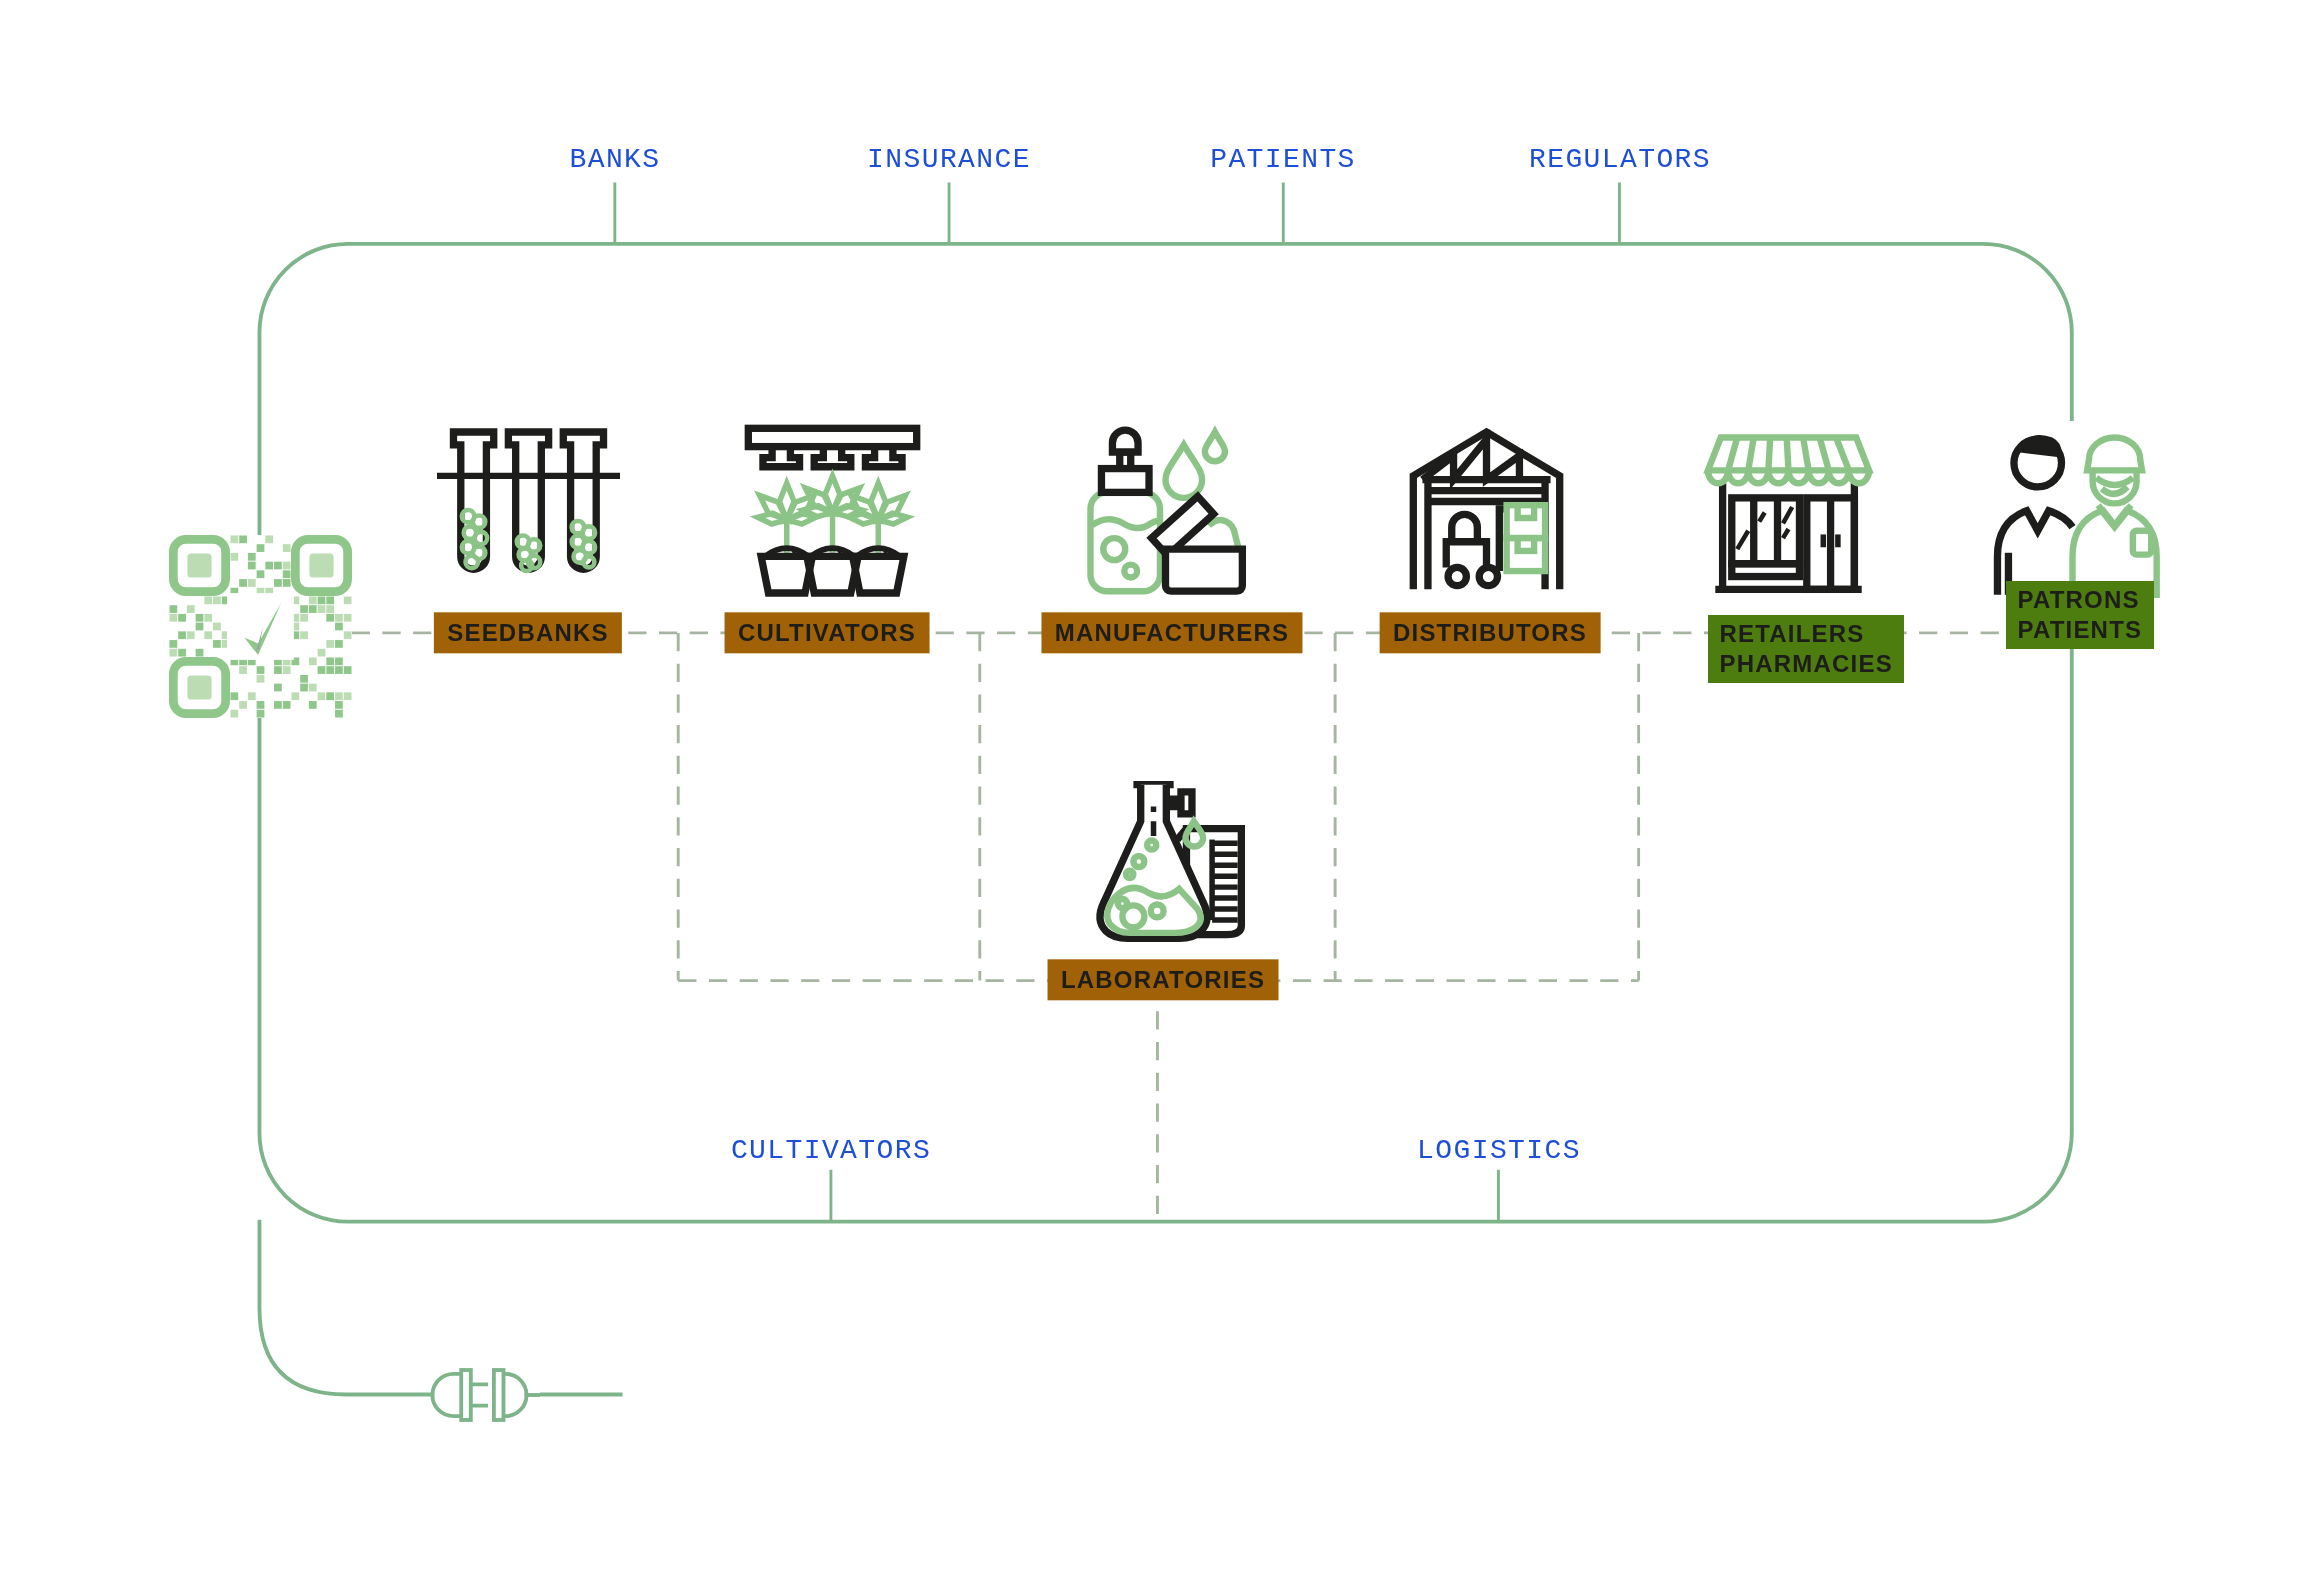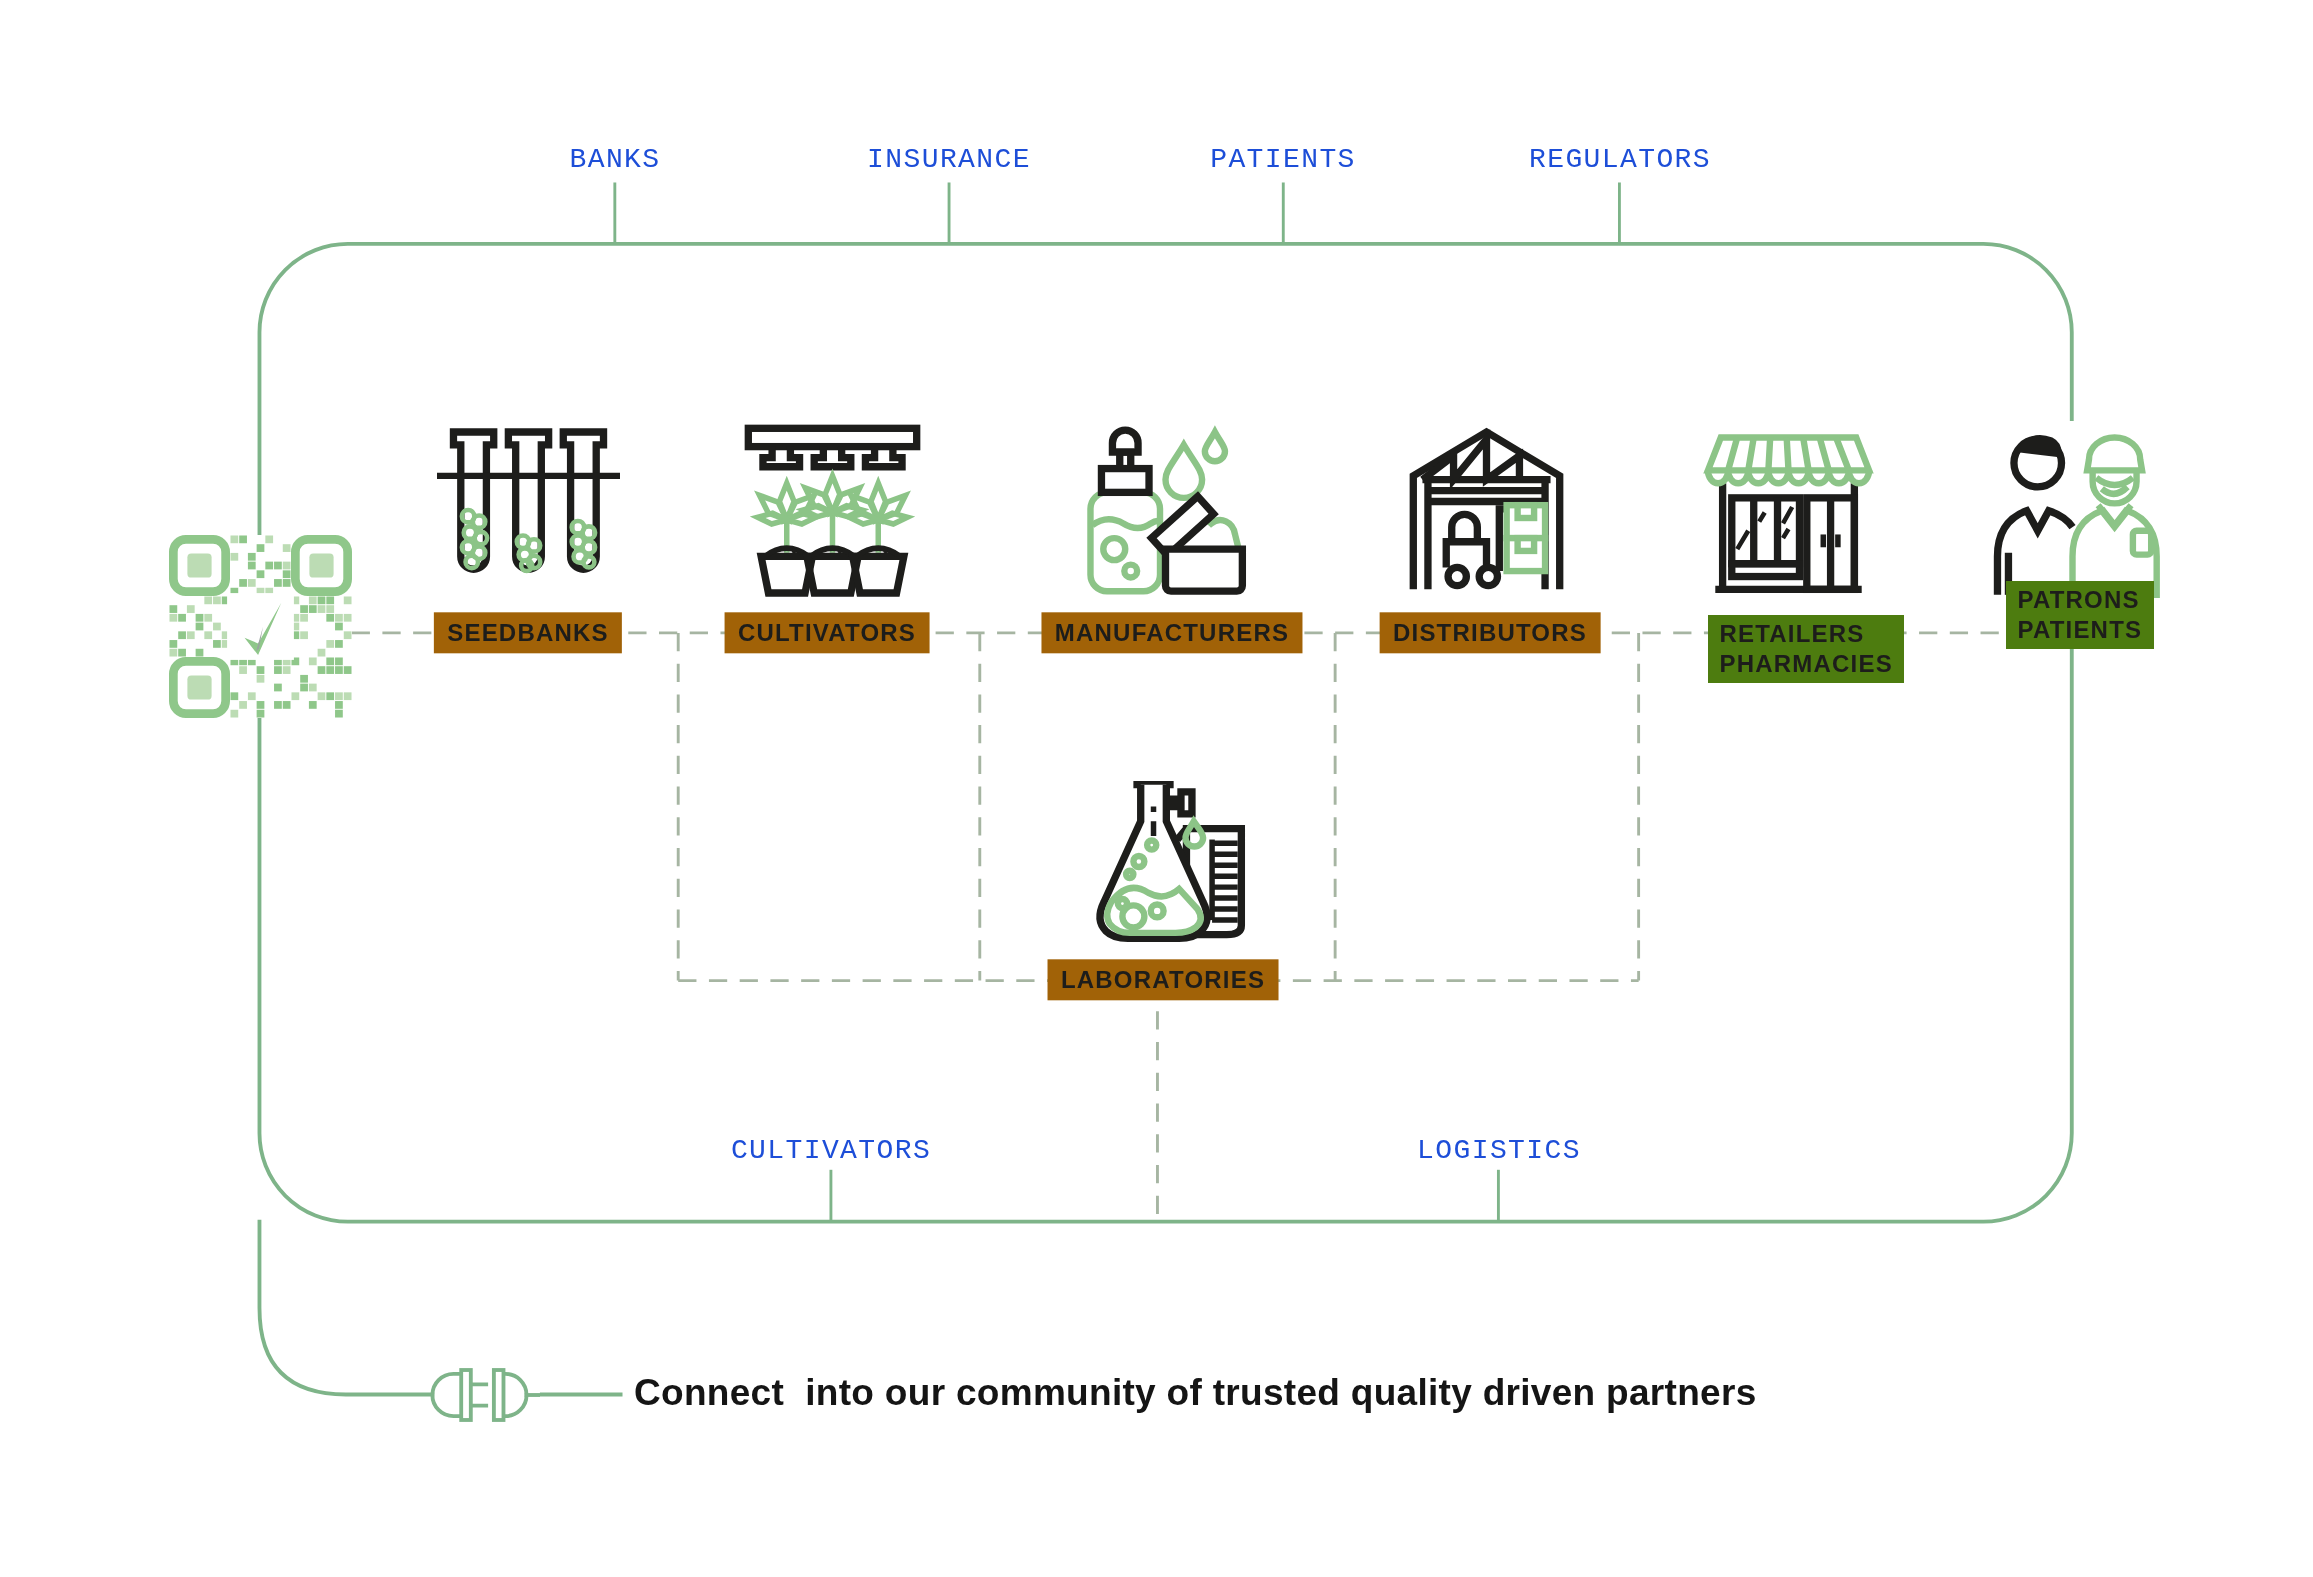--- a/index.html
+++ b/index.html
@@ -401,16 +401,15 @@
       <g fill="none" stroke="#7eb489" stroke-width="4">
         <path d="M46,8 H38 A22,22 0 0 0 38,52 H46"></path>
         <rect x="46" y="4" width="10" height="52"></rect>
         <path d="M56,19 H74 M56,41 H74"></path>
         <rect x="80" y="4" width="10" height="52"></rect>
         <path d="M90,8 h2 a22,22 0 0 1 0,44 h-2"></path>
         <line x1="112" y1="30" x2="128" y2="30"></line>
       </g>
     </svg>
   </div>
-  <div class="tagline">Connect  into our community of trusted quality driven partners</div>
 
 </div>
 
 
 </body></html>

